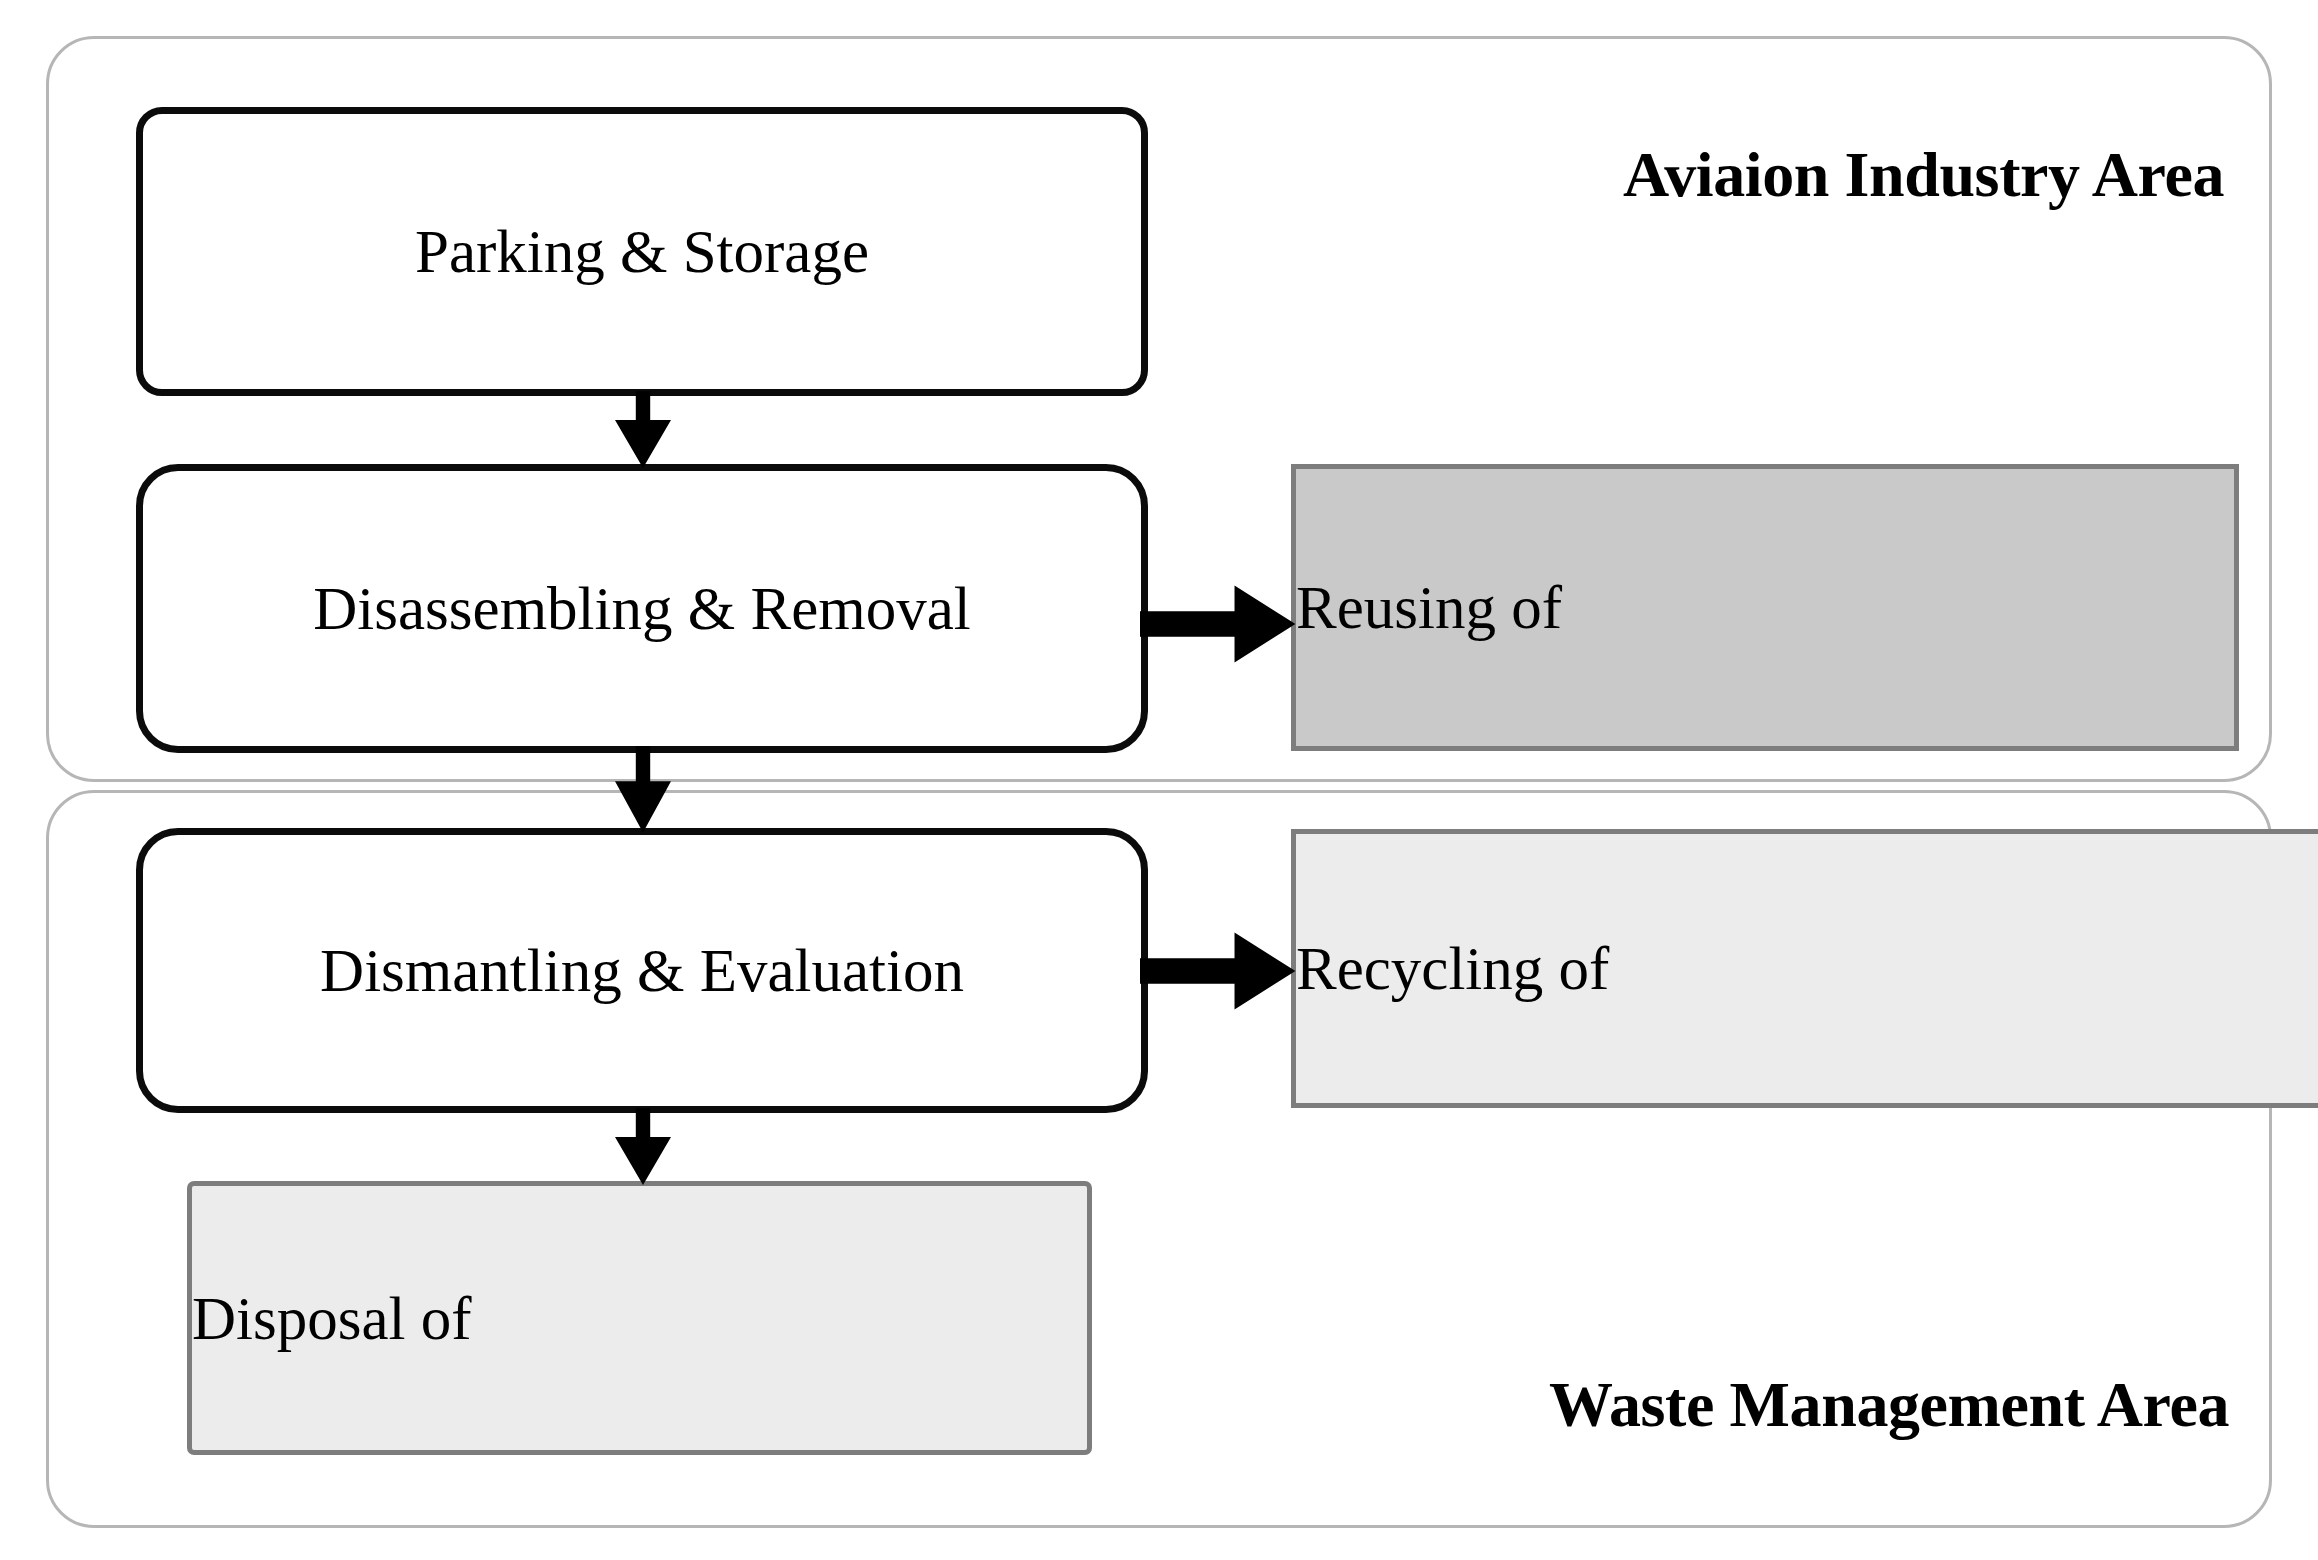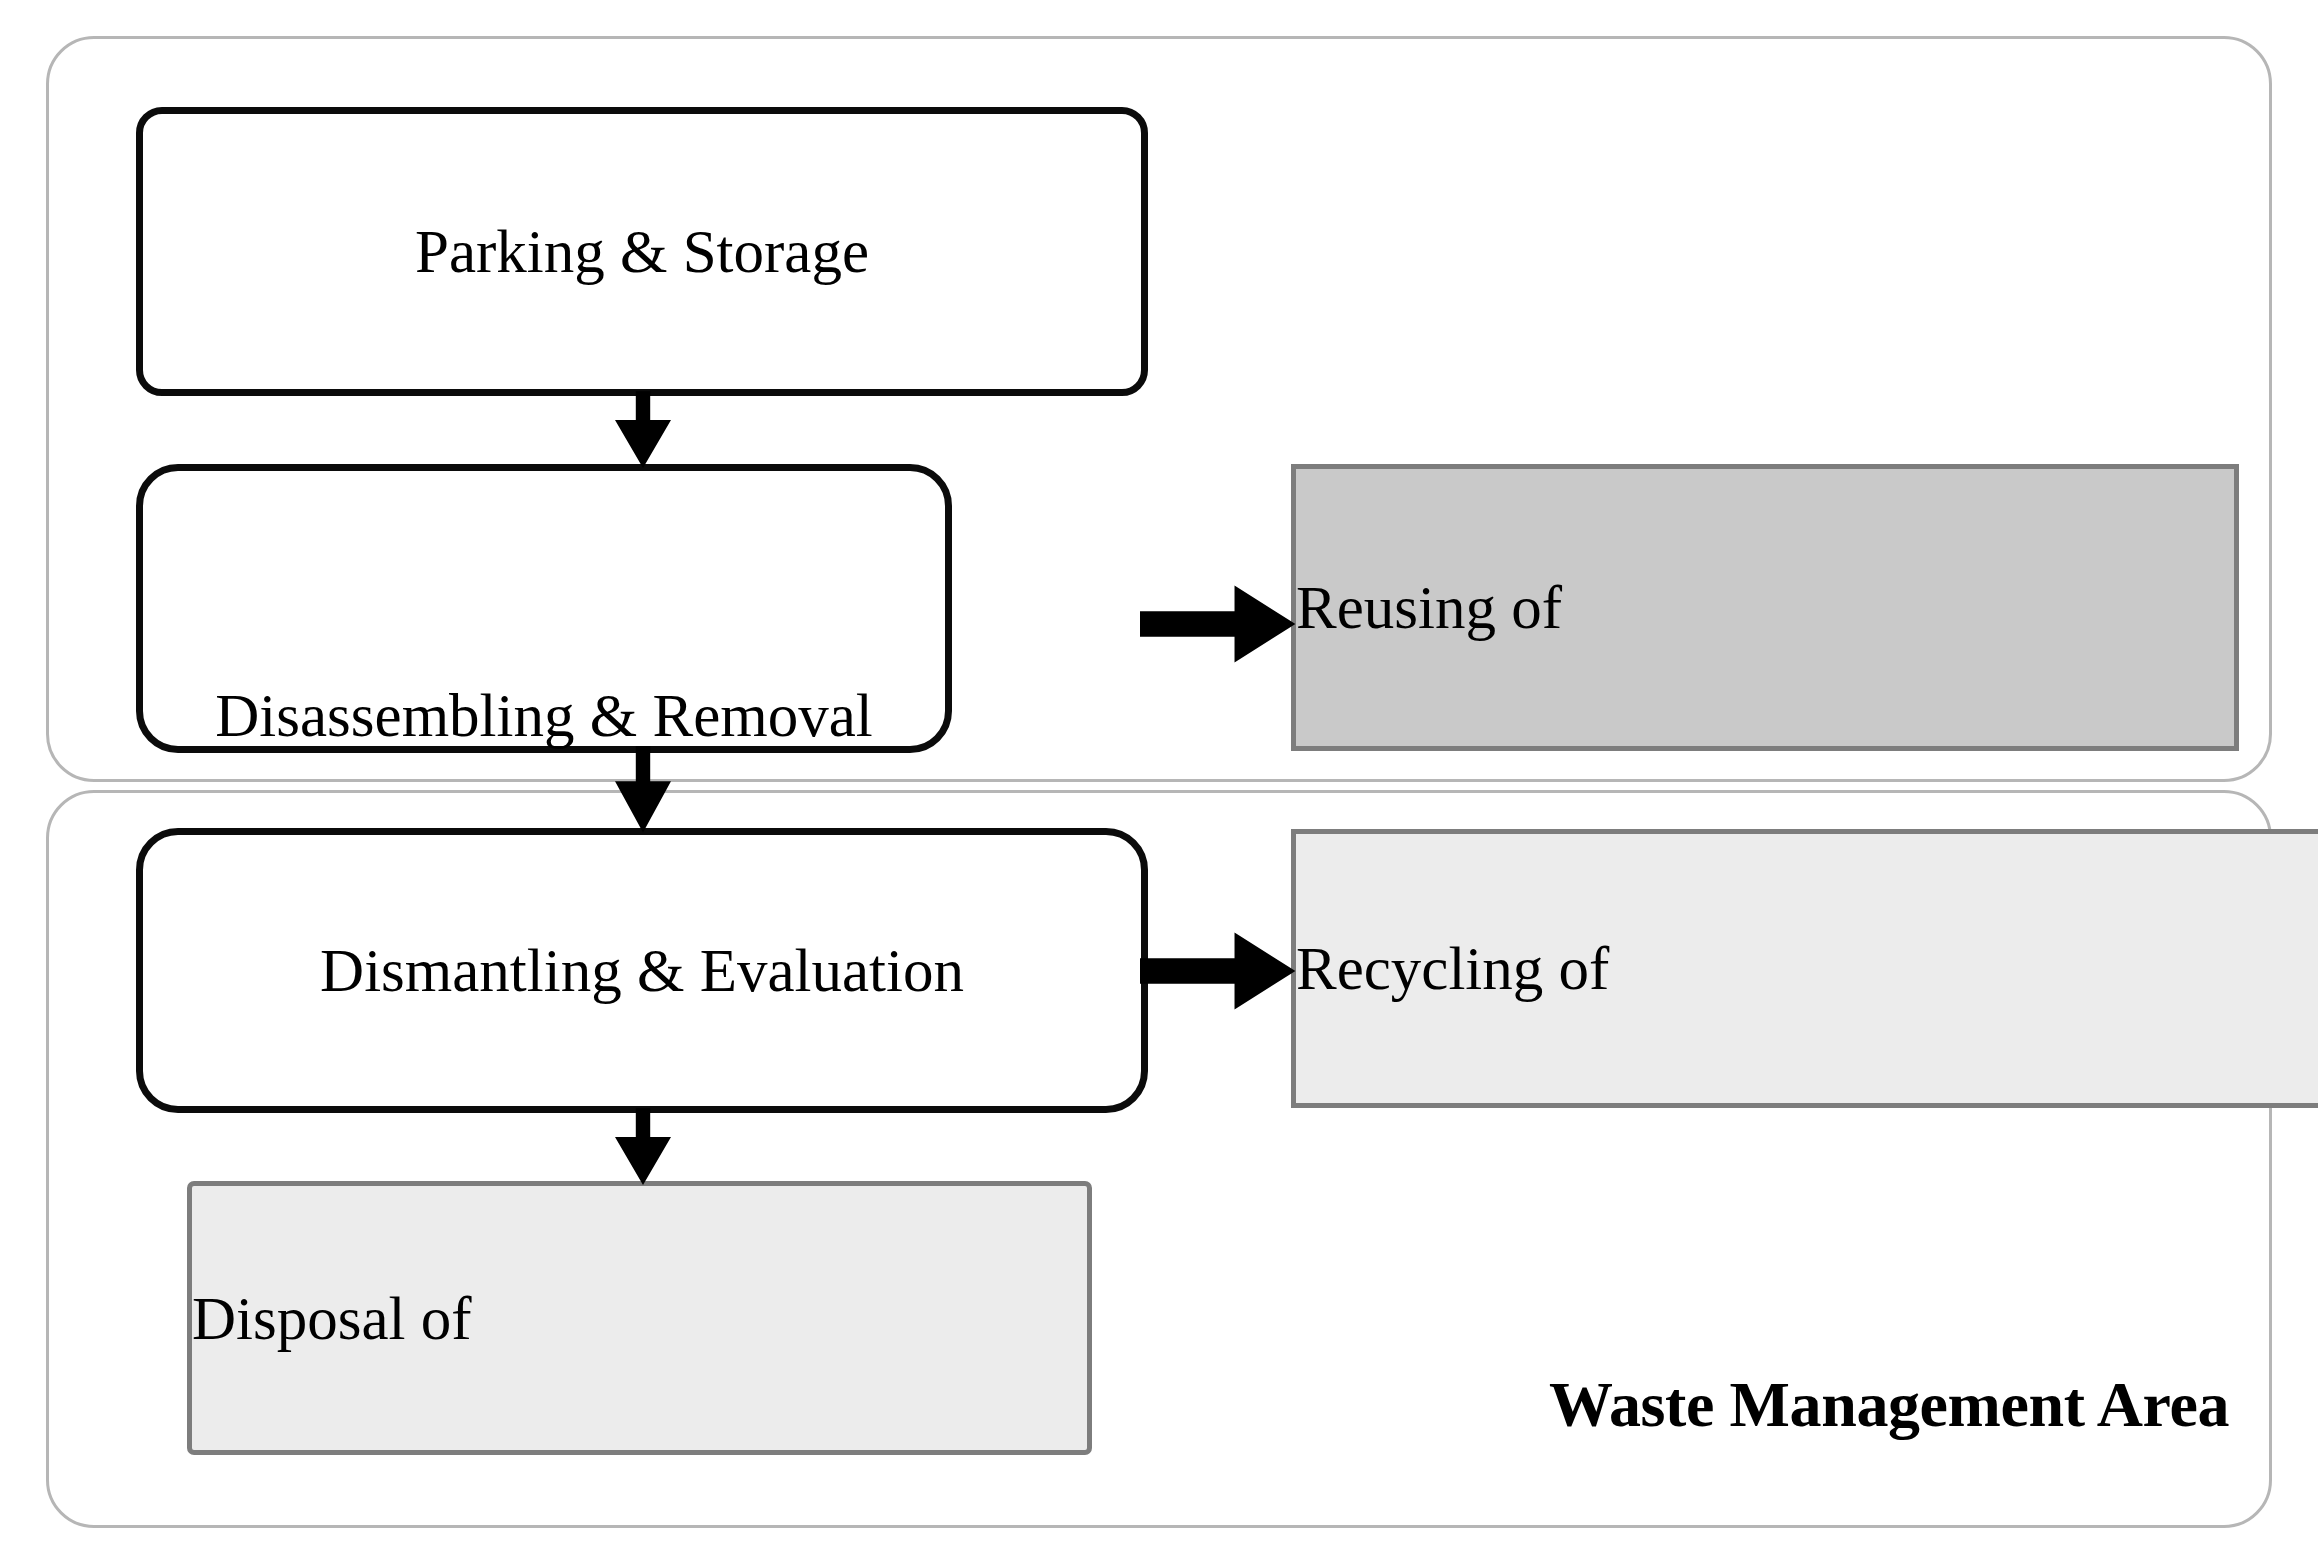--- a/index.html
+++ b/index.html
@@ -80,23 +80,22 @@
   #box-parking {
     left: 136px;
     top: 107px;
     width: 1012px;
     height: 289px;
     border-radius: 26px;
   }
   #box-disassembling {
     left: 136px;
     top: 464px;
-    width: 816px;
+    width: 1012px;
     height: 289px;
-    align-items: flex-end;
   }
   #box-dismantling {
     left: 136px;
     top: 828px;
     width: 1012px;
     height: 285px;
   }
 
   
   .outcome-box {
@@ -177,20 +176,21 @@
 </style>
 </head>
 <body>
 
 <div id="canvas">
 
   <div id="area-aviation" class="area-container"></div>
 
   <div id="area-waste" class="area-container"></div>
 
+  <div id="title-aviation" class="area-title">Aviaion Industry Area</div>
 
   <div id="title-waste" class="area-title">Waste Management Area</div>
 
   <div id="box-parking" class="process-box">
     <span class="box-label">Parking &amp; Storage</span>
   </div>
 
   <div id="box-disassembling" class="process-box">
     <span class="box-label">Disassembling &amp; Removal</span>
   </div>

